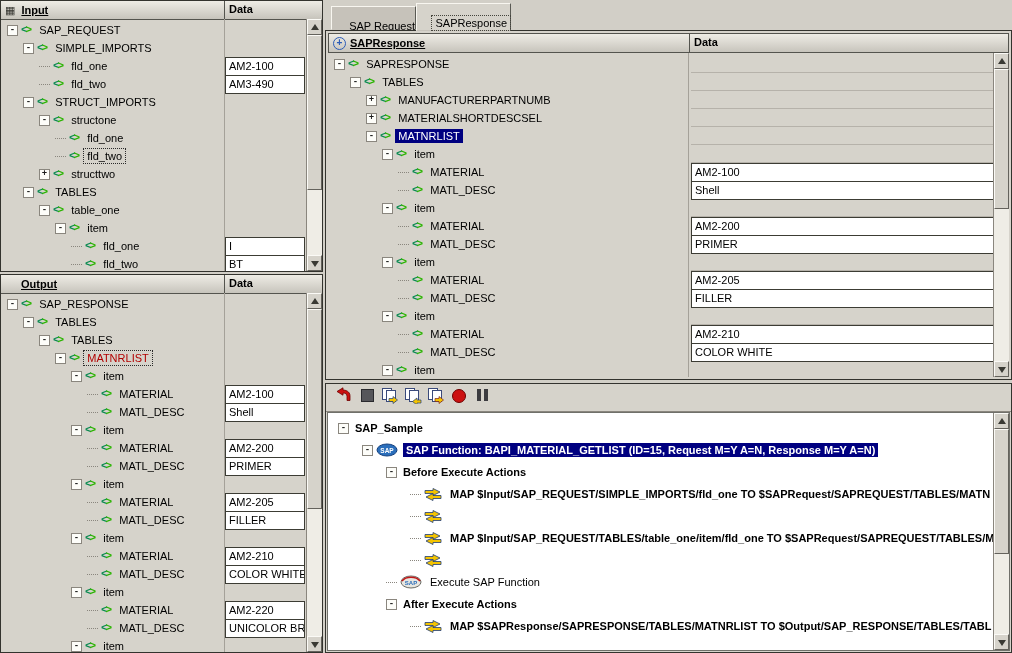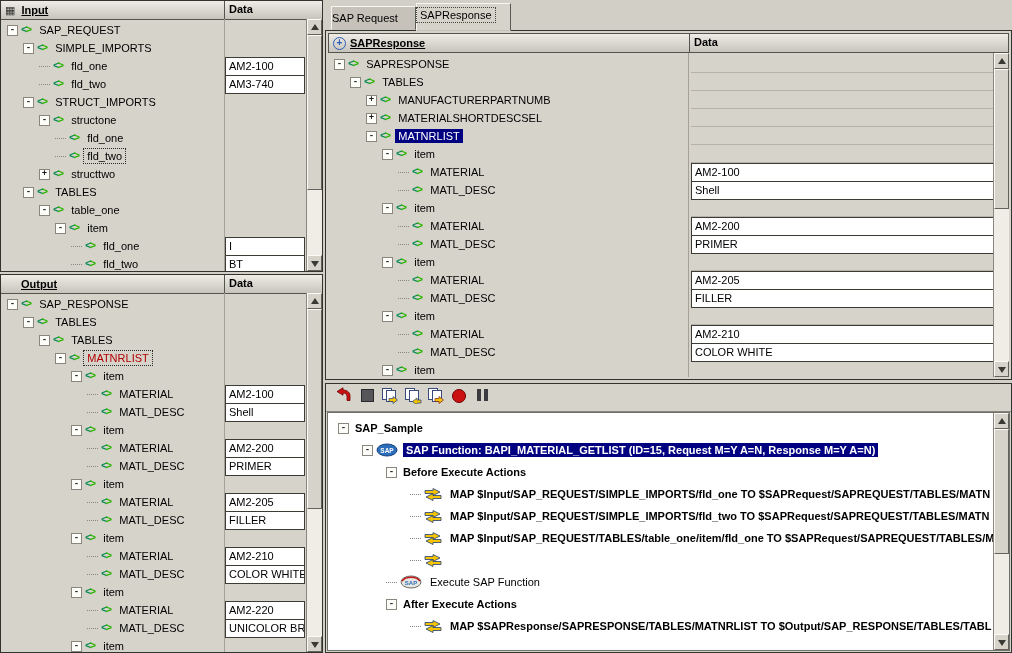--- a/index.html
+++ b/index.html
@@ -51,22 +51,22 @@
         border:1px solid;border-color:#fbfaf6 #64625c #64625c #fbfaf6;}
   .sbtn::after{content:'';position:absolute;left:3px;border:4px solid transparent;}
   .sbtn.up{top:0;}
   .sbtn.up::after{top:4px;border-top:0;border-bottom:6px solid #3a3a34;}
   .sbtn.down{bottom:0;}
   .sbtn.down::after{top:5px;border-bottom:0;border-top:6px solid #3a3a34;}
   .sthumb{position:absolute;left:0;width:15px;background:#d6d3cb;box-sizing:border-box;
           border:1px solid;border-color:#fbfaf6 #64625c #64625c #fbfaf6;}
 
   
-  .tab{position:absolute;box-sizing:border-box;background:#c6c2ba;text-align:left;
-       border:1px solid;border-color:#f8f6f0 #5a5a54 #c6c2ba #f8f6f0;padding-top:5px;cursor:default;}
+  .tab{position:absolute;box-sizing:border-box;background:#c6c2ba;text-align:right;
+       border:1px solid;border-color:#f8f6f0 #5a5a54 #c6c2ba #f8f6f0;padding-top:13px;cursor:default;}
   .tab.active{background:#d6d3cb;z-index:4;}
   .tab.active .tfocus{outline:1px dotted #44443c;padding:1px 3px;}
 
   
   .toolbar{position:absolute;top:0;left:0;right:0;height:27px;border-bottom:1px solid #8a867e;}
   .tbicon{position:absolute;top:3px;width:20px;height:20px;text-align:center;line-height:0;}
   .atreewrap{position:absolute;left:1px;right:1px;top:28px;bottom:1px;background:#fff;
              border:1px solid #70706a;overflow:hidden;box-sizing:border-box;}
 </style>
 </head>
@@ -102,21 +102,21 @@
           <span class="tspace"></span>
           <span class="xmlico"><span class="lt">&lt;</span><span class="gt">&gt;</span></span>
           <span class="tlabel">fld_one</span>
         </div>
         <div class="cell filled" style="top: 38px; left: 224px; width: 80px; height: 19px;">AM2-100</div>
         <div class="trow" style="top: 56px; height: 18px; padding-left: 38px;">
           <span class="tspace"></span>
           <span class="xmlico"><span class="lt">&lt;</span><span class="gt">&gt;</span></span>
           <span class="tlabel">fld_two</span>
         </div>
-        <div class="cell filled" style="top: 56px; left: 224px; width: 80px; height: 19px;">AM3-740</div>
+        <div class="cell filled" style="top: 56px; left: 224px; width: 80px; height: 19px;">AM3-490</div>
         <div class="trow" style="top: 74px; height: 18px; padding-left: 22px;">
           <span class="texp">-</span>
           <span class="xmlico"><span class="lt">&lt;</span><span class="gt">&gt;</span></span>
           <span class="tlabel">STRUCT_IMPORTS</span>
         </div>
         <div class="trow" style="top: 92px; height: 18px; padding-left: 38px;">
           <span class="texp">-</span>
           <span class="xmlico"><span class="lt">&lt;</span><span class="gt">&gt;</span></span>
           <span class="tlabel">structone</span>
         </div>
@@ -485,21 +485,20 @@
                 <path d="M17 7.5 L9 7.5 L9 5.5 L2 9 L9 12.5 L9 10.5 L17 10.5 Z" fill="#f4c400" stroke="#1e3c78" stroke-width="0.8"></path>
               </svg></span>
             <span class="tlabel bold">MAP $Input/SAP_REQUEST/SIMPLE_IMPORTS/fld_one TO $SAPRequest/SAPREQUEST/TABLES/MATN</span>
           </div>
           <div class="trow" style="top: 92px; height: 22px; padding-left: 82px;">
             <span class="tspace"></span>
             <span class="svgico"><svg width="18" height="13" viewBox="0 0 18 13">
                 <path d="M1 2.5 L9 2.5 L9 0.5 L16 4 L9 7.5 L9 5.5 L1 5.5 Z" fill="#f4c400" stroke="#1e3c78" stroke-width="0.8"></path>
                 <path d="M17 7.5 L9 7.5 L9 5.5 L2 9 L9 12.5 L9 10.5 L17 10.5 Z" fill="#f4c400" stroke="#1e3c78" stroke-width="0.8"></path>
               </svg></span>
-            <span class="tlabel bold">MAP $Input/SAP_REQUEST/SIMPLE_IMPORTS/fld_two TO $SAPRequest/SAPREQUEST/TABLES/MATN</span>
           </div>
           <div class="trow" style="top: 114px; height: 22px; padding-left: 82px;">
             <span class="tspace"></span>
             <span class="svgico"><svg width="18" height="13" viewBox="0 0 18 13">
                 <path d="M1 2.5 L9 2.5 L9 0.5 L16 4 L9 7.5 L9 5.5 L1 5.5 Z" fill="#f4c400" stroke="#1e3c78" stroke-width="0.8"></path>
                 <path d="M17 7.5 L9 7.5 L9 5.5 L2 9 L9 12.5 L9 10.5 L17 10.5 Z" fill="#f4c400" stroke="#1e3c78" stroke-width="0.8"></path>
               </svg></span>
             <span class="tlabel bold">MAP $Input/SAP_REQUEST/TABLES/table_one/item/fld_one TO $SAPRequest/SAPREQUEST/TABLES/M</span>
           </div>
           <div class="trow" style="top: 136px; height: 22px; padding-left: 82px;">

